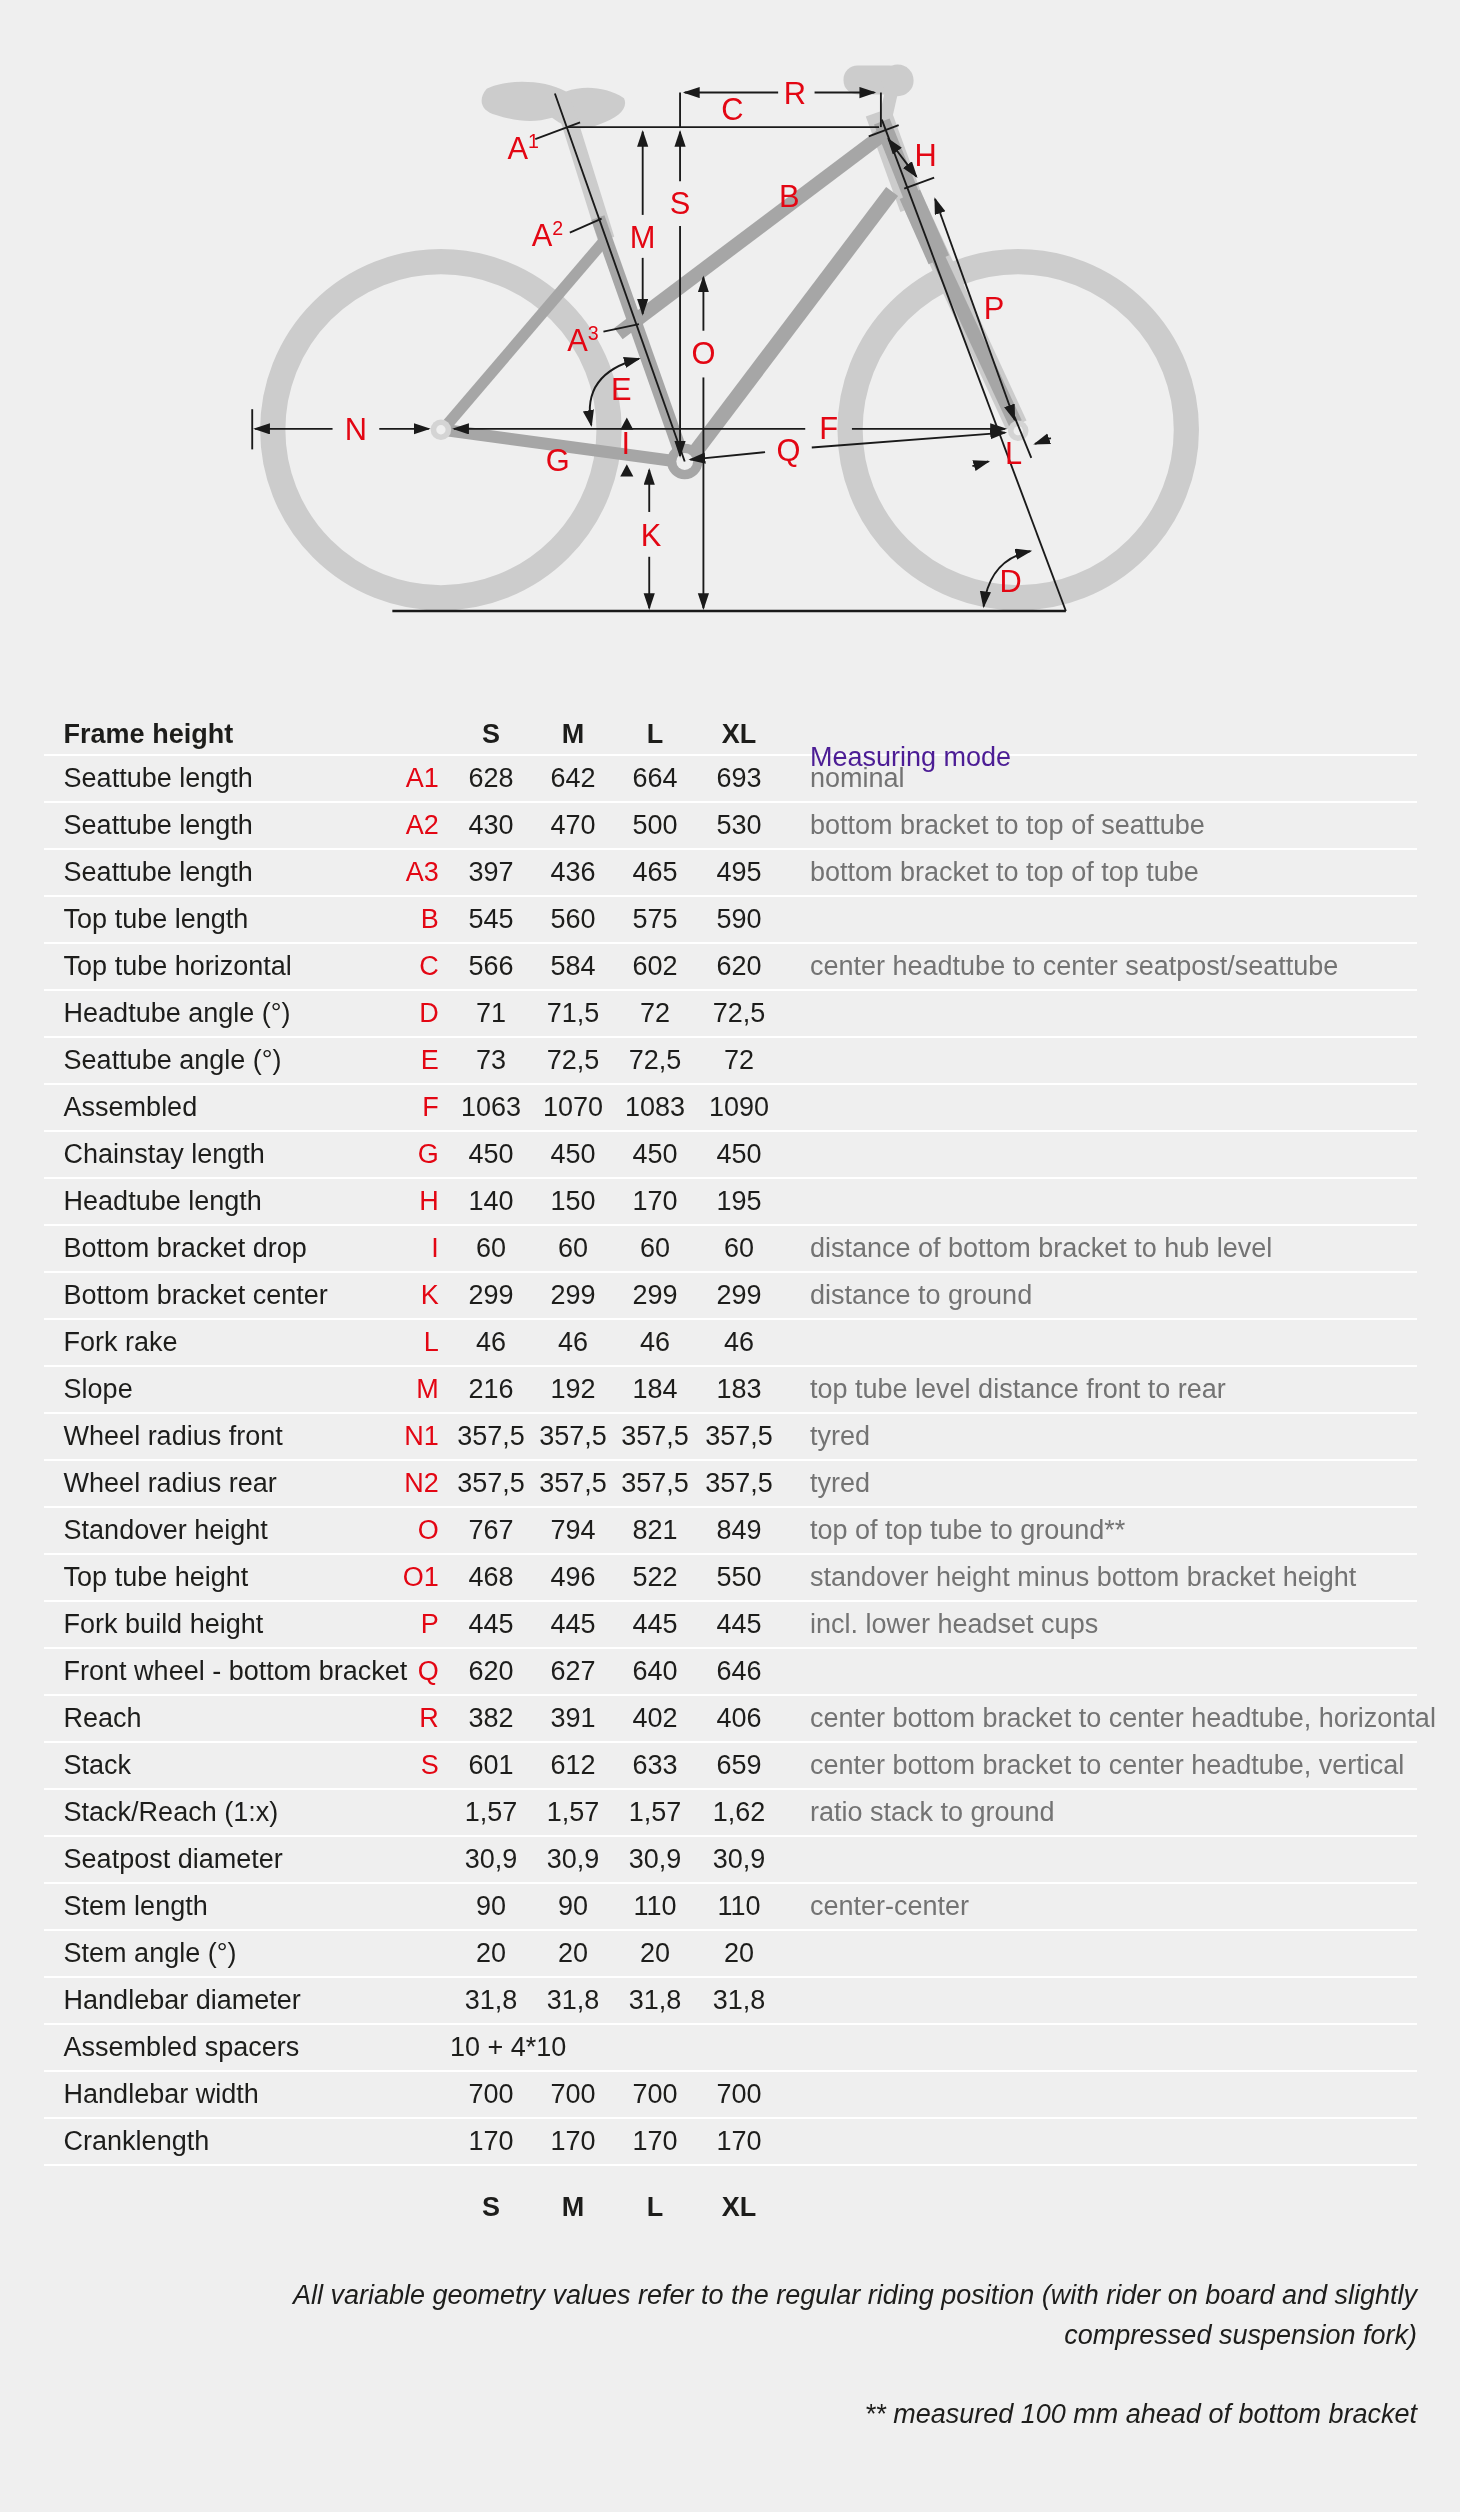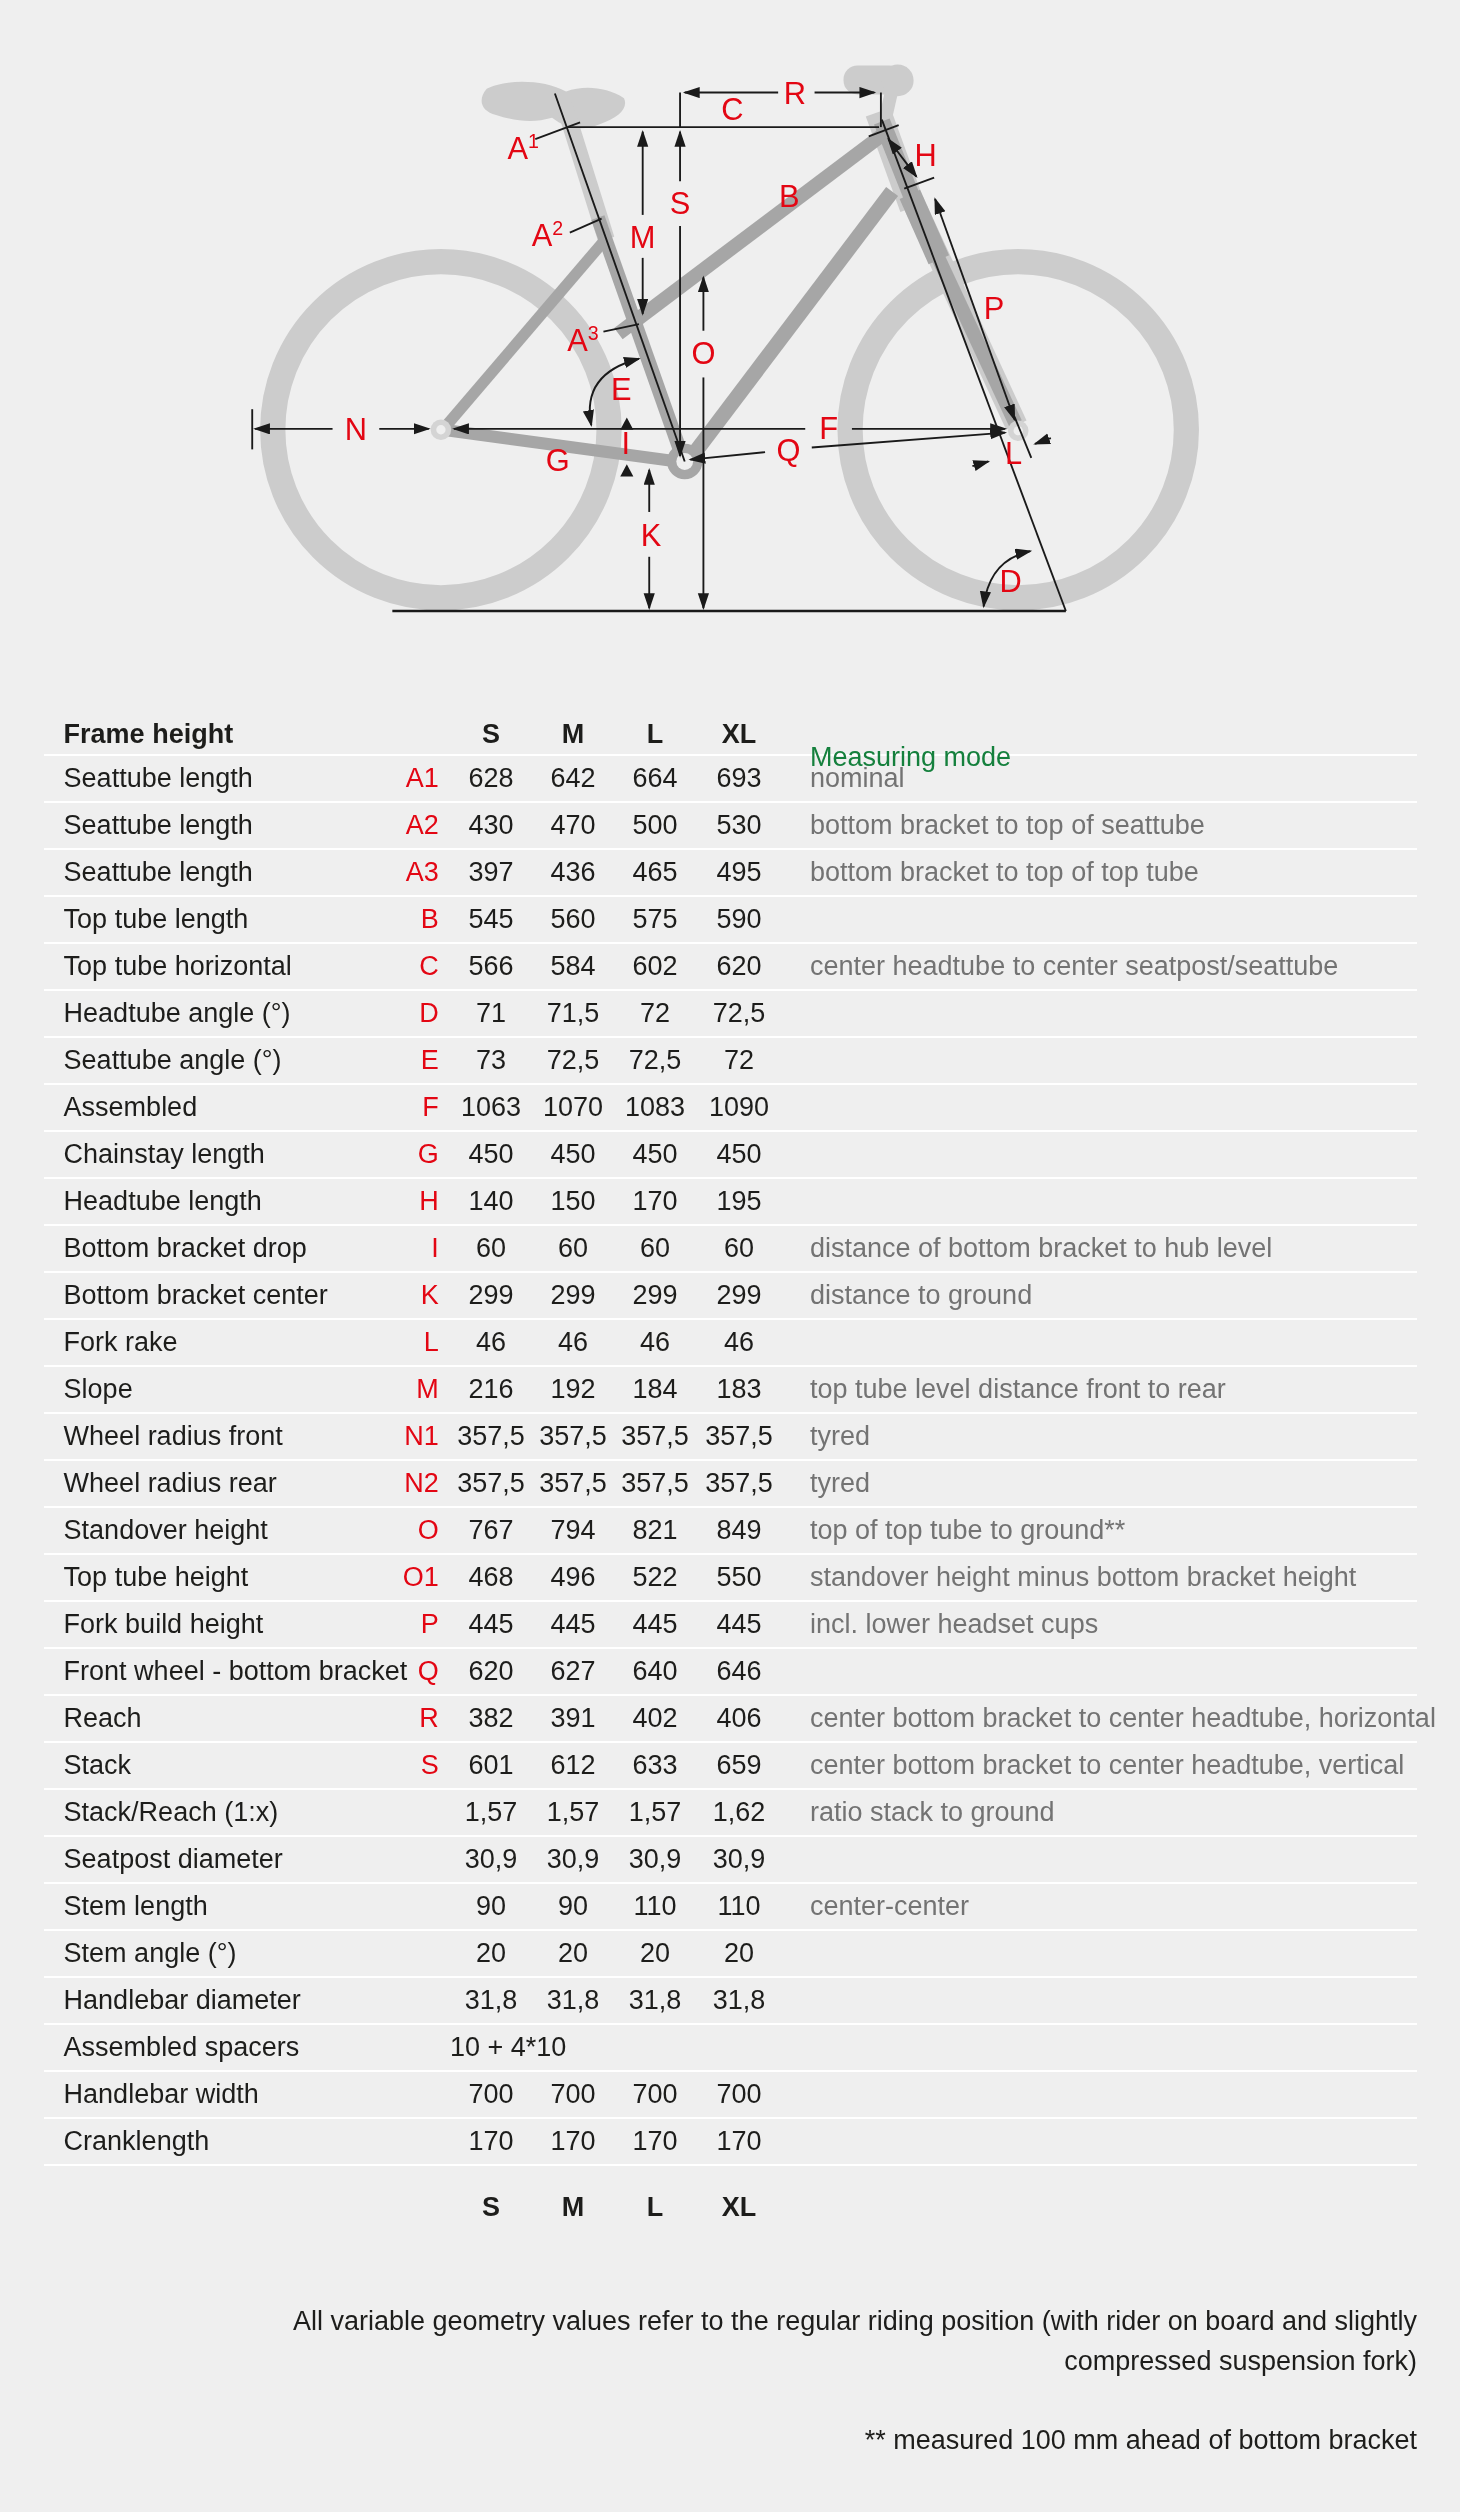--- a/index.html
+++ b/index.html
@@ -25,41 +25,42 @@
     display:grid;
     grid-template-columns:341px 65px 82px 82px 82px 86px 1fr;
     align-items:center;
     height:45px;
     border-bottom:2.8px solid #ffffff;
     font-size:27px;
   }
   .trow.thead { height:58px; }
   .thead .c-label { font-weight:bold; }
   .thead .c-val  { font-weight:bold; }
-  .thead .c-note { color:#15803d;margin-top:46px; }
+  .thead .c-note { color:#4c1d95;margin-top:46px; }
   .c-label { padding-left:19.6px; white-space:nowrap; }
   .c-letter { text-align:right; padding-right:11.2px; color:#e30613; }
   .c-val { text-align:center; }
   .c-span { grid-column:3 / span 4; text-align:left; }
   .c-note { padding-left:28px; color:#737373; white-space:nowrap; }
 
   .sizes-footer {
     display:grid;
     grid-template-columns:341px 65px 82px 82px 82px 86px 1fr;
     font-size:27px; font-weight:bold;
     padding-top:26px;
   }
   .sizes-footer .c-val { text-align:center; }
 
   .note-block {
-    margin-top:78px;
+    margin-top:52px;
     text-align:right;
     font-size:27px;
     line-height:40px;
     color:#1d1d1b;
+    font-style:italic;
   }
   .note-block .geom-note { max-width:1177px; margin-left:auto; }
   .note-block .measure-note { margin-top:39px; }
 </style>
 </head>
 <body>
 
 <div class="diagram-wrap">
 <svg width="1461" height="654" viewBox="0 0 1564 700">
   <defs>

